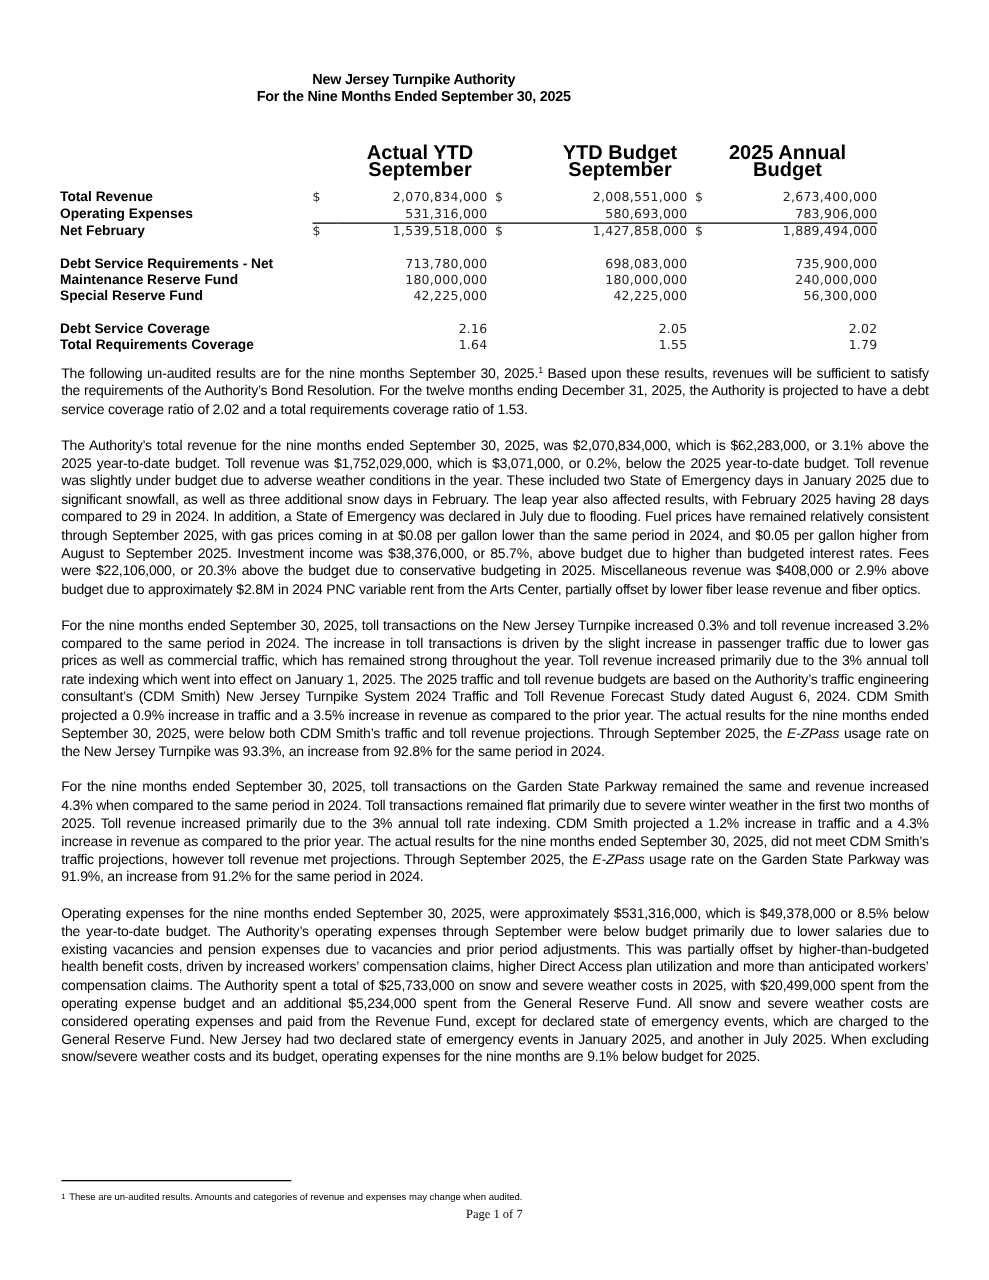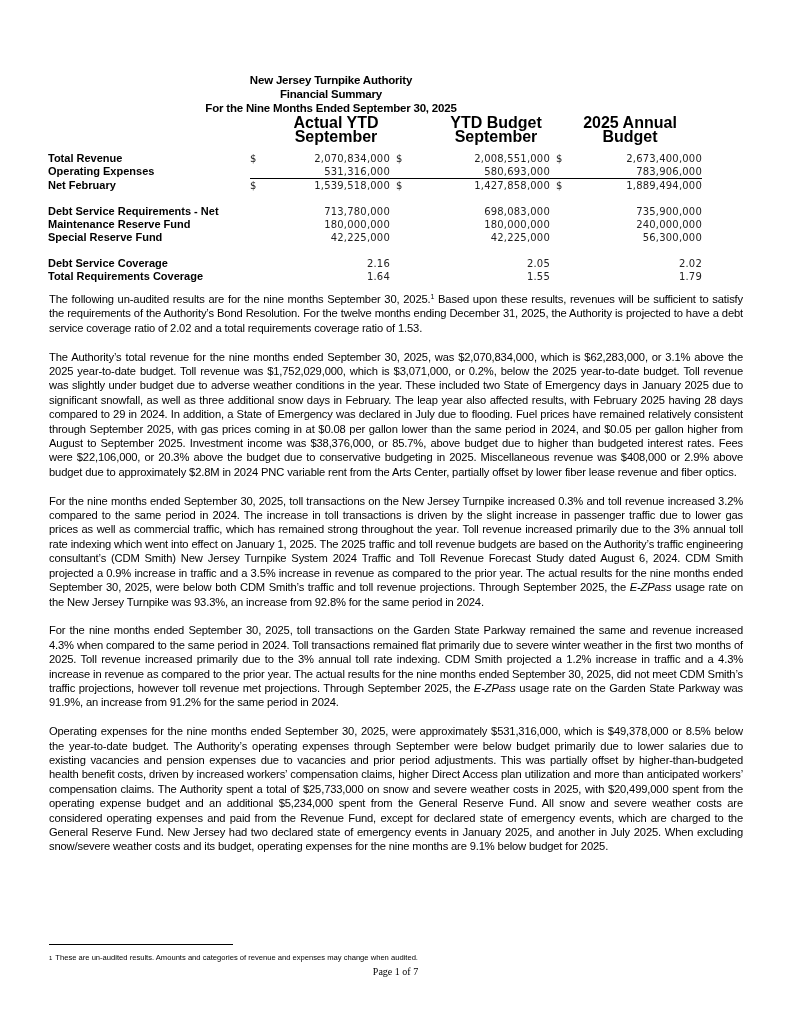--- a/index.html
+++ b/index.html
@@ -1,19 +1,19 @@
 <!DOCTYPE html>
 <html><head>
 <meta charset="utf-8">
 <style>
   html, body { margin: 0; padding: 0; background: #ffffff; }
   body { width: 791px; height: 1024px; position: relative; overflow: hidden; color: #000; }
   .page { position: absolute; left: 0; top: 0; width: 791px; height: 1024px; }
   .title-block { position: absolute; top: 57px; left: 0; width: 662px; text-align: center;
-    font-family: "Liberation Sans", sans-serif; font-weight: bold; font-size: 11.5px; line-height: 14px; letter-spacing: -0.2px; margin-top: 16px; }
+    font-family: "Liberation Sans", sans-serif; font-weight: bold; font-size: 11.5px; line-height: 14px; letter-spacing: -0.2px; }
   .col-head { position: absolute; top: 116px; font-family: "Liberation Sans", sans-serif; font-weight: bold;
     font-size: 16px; line-height: 14px; text-align: center; width: 120px; }
   .ch1 { left: 276px; } .ch2 { left: 436px; } .ch3 { left: 570px; }
   table.fin { position: absolute; top: 152px; left: 48px; border-collapse: collapse;
     font-family: "DejaVu Sans", sans-serif; font-size: 10px; }
   table.fin td { padding: 0; height: 13px; line-height: 13px; white-space: nowrap; }
   td.lbl { width: 202px; font-family: "Liberation Sans", sans-serif; font-weight: bold; font-size: 11px; }
   td.cur { width: 20px; text-align: left; color: #222; }
   td.num { text-align: right; letter-spacing: 0.2px; color: #222; }
   td.n1 { width: 120px; } td.n2 { width: 134px; } td.n3 { width: 126px; }
@@ -30,21 +30,20 @@
   .page-num { position: absolute; top: 966px; left: 0; width: 791px; text-align: center;
     font-family: "Liberation Serif", serif; font-size: 10px; }
 </style>
 </head>
 <body>
 
 <div class="page">
 
   <div class="title-block">
     <div>New Jersey Turnpike Authority</div>
-    <div>Financial Summary</div>
     <div>For the Nine Months Ended September 30, 2025</div>
   </div>
 
   <div class="col-head ch1">
     <div>Actual YTD</div>
     <div>September</div>
   </div>
   <div class="col-head ch2">
     <div>YTD Budget</div>
     <div>September</div>

